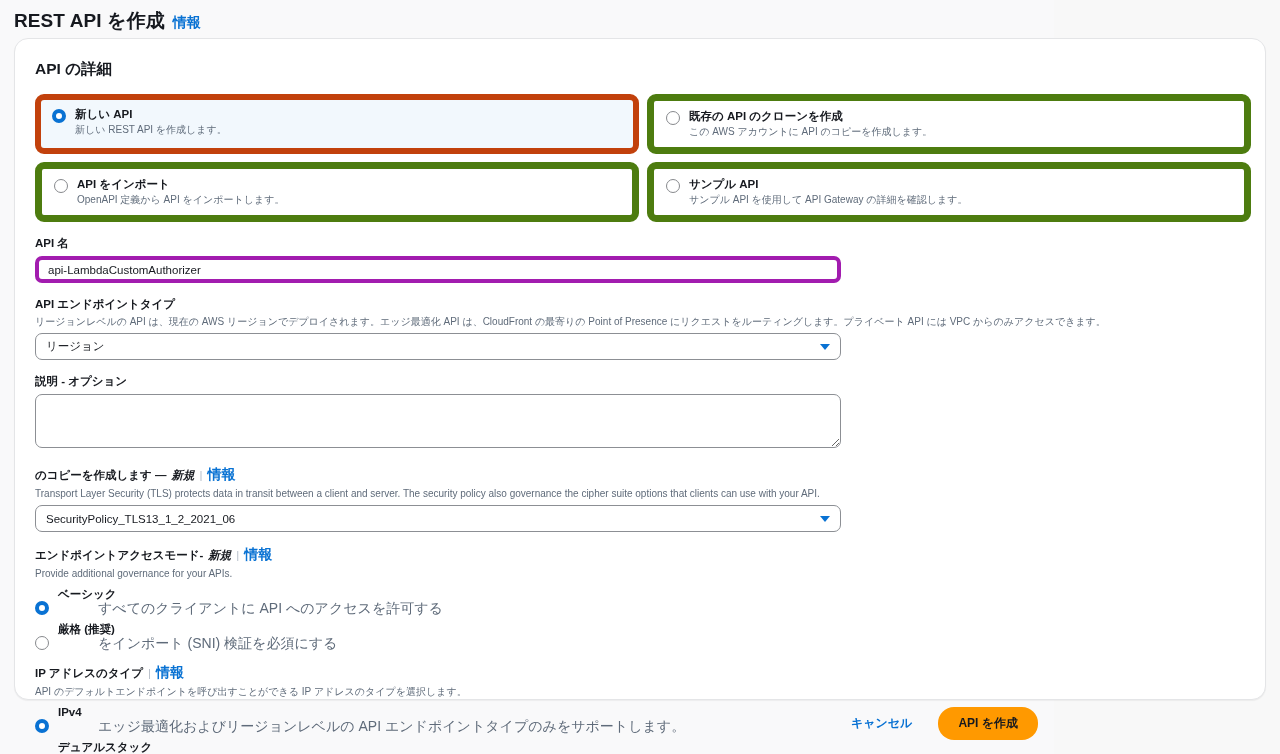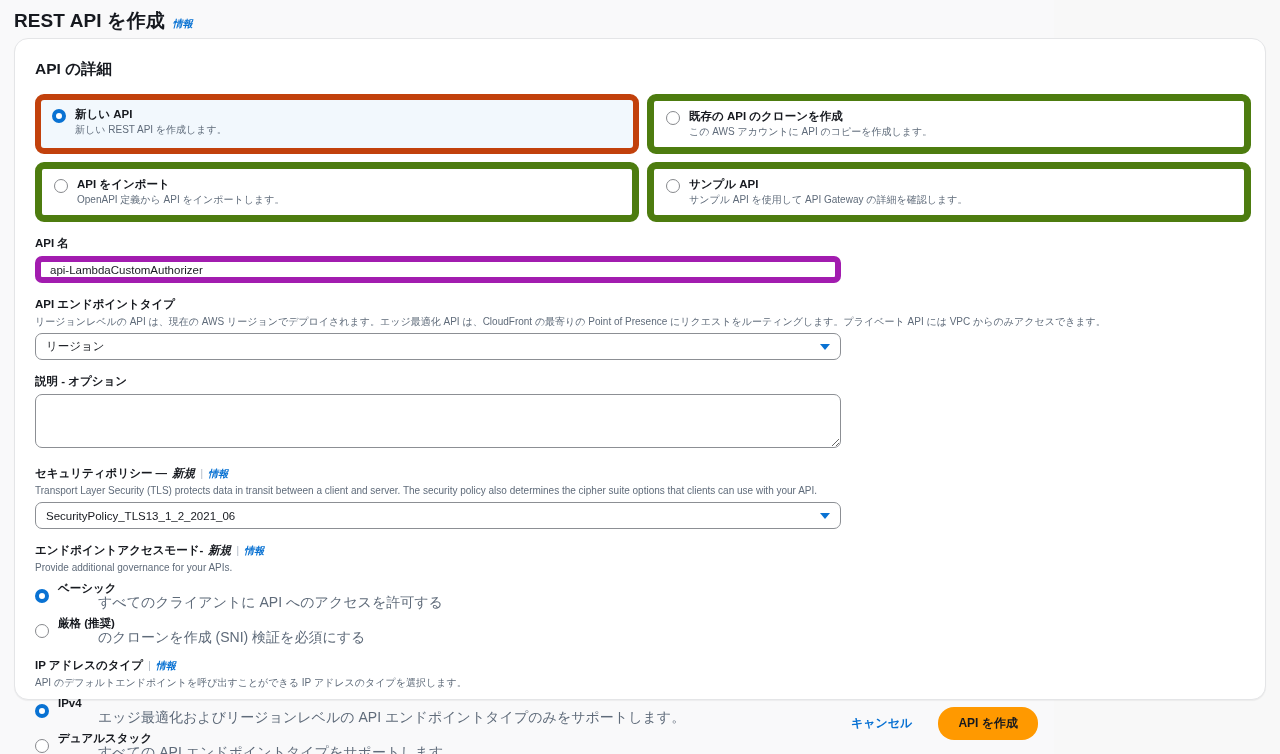--- a/index.html
+++ b/index.html
@@ -12,21 +12,21 @@
     overflow: hidden;
   }
   .page { position: relative; width: 1054px; height: 754px; background: #f9f9fa; }
 
   
   .page-header {
     position: absolute; left: 14px; top: 8px;
     display: flex; align-items: baseline; gap: 8px;
   }
   .page-title { font-size: 19px; font-weight: bold; color: #16191f; letter-spacing: .1px; }
-  .info-link { font-size: 10px; color: #0972d3; text-decoration: none; cursor: pointer; font-weight: bold; font-style: italic; }
+  .info-link { font-size: 14px; color: #0972d3; text-decoration: none; cursor: pointer; font-weight: bold; }
 
   
   .card {
     position: absolute; left: 14px; top: 38px;
     width: 1252px; height: 662px;
     background: #ffffff;
     border: 1px solid #e4e5e7;
     border-radius: 14px;
     box-shadow: 0 1px 1px rgba(0,0,0,.05);
     padding: 16px 35px 0 20px;
@@ -65,21 +65,21 @@
 
   
   .field { margin-top: 14px; }
   .field-label { font-size: 11.5px; font-weight: bold; color: #16191f; margin-bottom: 5px; display: flex; align-items: baseline; gap: 5px; }
   .field-label .new-tag { font-style: italic; font-weight: bold; }
   .divider-pipe { color: #b6bec9; font-weight: normal; }
   .field-desc { font-size: 10px; color: #5f6b7a; line-height: 13px; margin: -2px 0 5px 0; }
 
   input.text-input {
     width: 806px; height: 27px;
-    border: 6px solid #a21caf; border-radius: 7px;
+    border: 4px solid #a21caf; border-radius: 7px;
     padding: 0 9px; font-size: 11.5px; color: #16191f;
     font-family: "Liberation Sans", sans-serif; background: #fff; outline: none;
   }
   textarea.text-area {
     width: 806px; height: 54px;
     border: 1px solid #8c8f94; border-radius: 7px;
     padding: 6px 9px; font-size: 11.5px; resize: both;
     font-family: "Liberation Sans", sans-serif; background: #fff; outline: none;
   }
 
@@ -91,21 +91,21 @@
   }
   .select-wide { width: 806px; }
   .caret {
     position: absolute; right: 11px; top: 50%; transform: translateY(-50%);
     width: 0; height: 0;
     border-left: 5px solid transparent; border-right: 5px solid transparent;
     border-top: 6px solid #0972d3;
   }
 
   
-  .radio-row { display: flex; gap: 9px; align-items: center; margin-top: 7px; cursor: pointer; }
+  .radio-row { display: flex; gap: 9px; align-items: flex-end; margin-top: 7px; cursor: pointer; }
   .radio-row .texts { display: flex; flex-direction: column; gap: 1px; }
   .radio-row .r-label { font-size: 11.5px; font-weight: bold; color: #16191f; line-height: 14px; }
   .radio-row .r-desc { font-size: 14px; color: #5f6b7a; line-height: 13px; margin-left: 40px; }
 
   
   .footer {
     position: absolute; right: 16px; bottom: 14px;
     display: flex; align-items: center; gap: 22px;
   }
   .btn-cancel {
@@ -185,26 +185,26 @@
       </div>
     </div>
 
     <div class="field">
       <div class="field-label">説明 - オプション</div>
       <textarea class="text-area" style=""></textarea>
     </div>
 
     <div class="field">
       <div class="field-label">
-        <span>セキュリティポリシー —</span>
+        <span>のコピーを作成します —</span>
         <span class="new-tag">新規</span>
         <span class="divider-pipe">|</span>
         <a class="info-link">情報</a>
       </div>
-      <div class="field-desc">Transport Layer Security (TLS) protects data in transit between a client and server. The security policy also determines the cipher suite options that clients can use with your API.</div>
+      <div class="field-desc">Transport Layer Security (TLS) protects data in transit between a client and server. The security policy also governance the cipher suite options that clients can use with your API.</div>
       <div class="select-wrap">
         <div class="select-box select-wide">
           <span>SecurityPolicy_TLS13_1_2_2021_06</span>
         </div>
         <span class="caret"></span>
       </div>
     </div>
 
     <div class="field">
       <div class="field-label">
@@ -220,21 +220,21 @@
         <span class="texts">
           <span class="r-label">ベーシック</span>
           <span class="r-desc">すべてのクライアントに API へのアクセスを許可する</span>
         </span>
       </div>
 
       <div class="radio-row">
         <span class="radio"></span>
         <span class="texts">
           <span class="r-label">厳格 (推奨)</span>
-          <span class="r-desc">のクローンを作成 (SNI) 検証を必須にする</span>
+          <span class="r-desc">をインポート (SNI) 検証を必須にする</span>
         </span>
       </div>
     </div>
 
     <div class="field">
       <div class="field-label">
         <span>IP アドレスのタイプ</span>
         <span class="divider-pipe">|</span>
         <a class="info-link">情報</a>
       </div>

